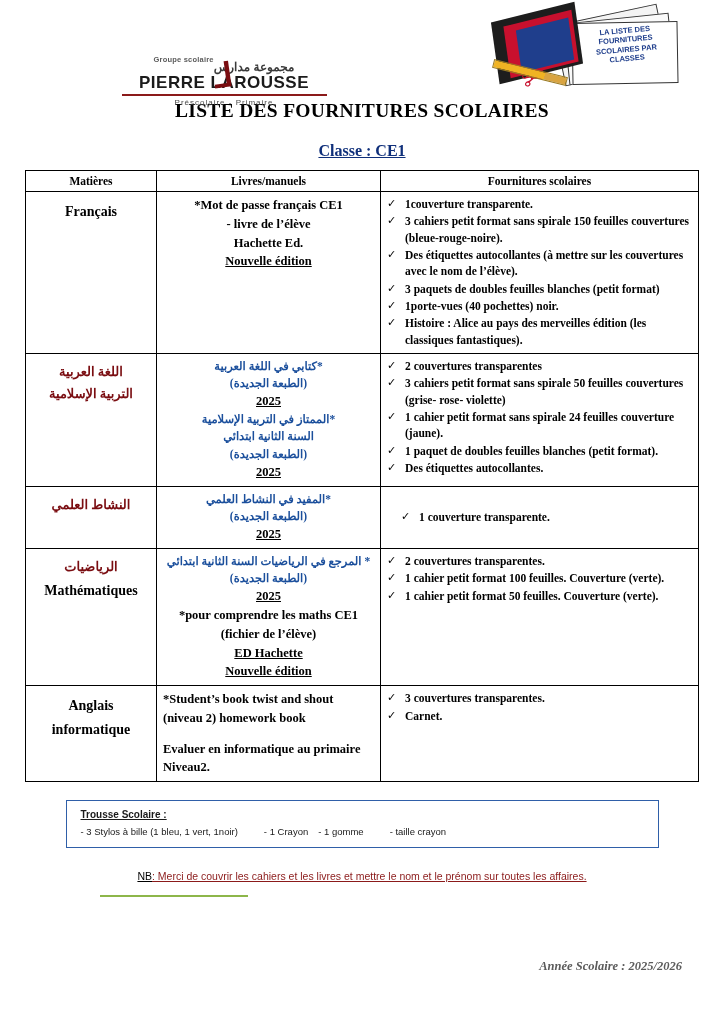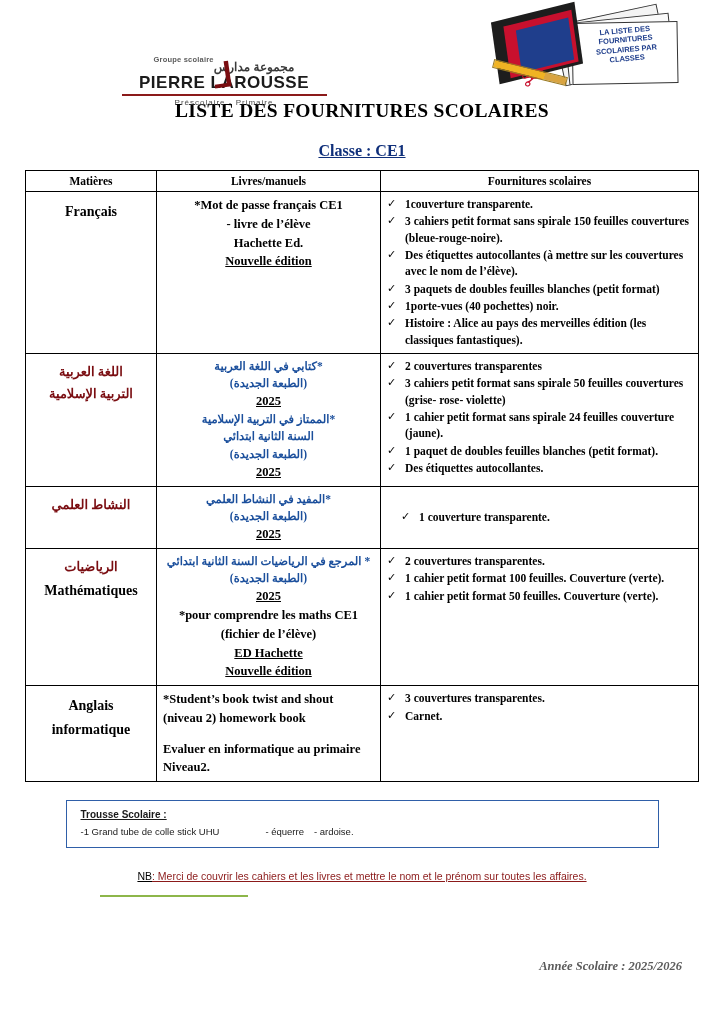--- a/index.html
+++ b/index.html
@@ -456,21 +456,21 @@
           </ul>
         </td>
       </tr>
 
     </tbody>
   </table>
 
   <div class="trousse">
     <div class="t-title">Trousse Scolaire :</div>
     <div class="row">
-      <span>-1 Grand tube de colle stick UHU</span><span class="gap" style="width:46px;"></span><span>- équerre</span><span class="gap" style="width:10px;"></span><span>- ardoise.</span>
+      <span>- 3 Stylos à bille (1 bleu, 1 vert, 1noir)</span><span class="gap"></span><span>- 1 Crayon</span><span class="gap" style="width:10px;"></span><span>- 1 gomme</span><span class="gap"></span><span>- taille crayon</span>
     </div>
   </div>
 
   <div class="nb">
     <span class="lbl">NB</span><span class="txt">: Merci de couvrir les cahiers et les livres et mettre le nom et le prénom sur toutes les affaires.</span>
   </div>
 
   <div class="green-rule"></div>
 
   <div class="year">Année Scolaire : 2025/2026</div>

